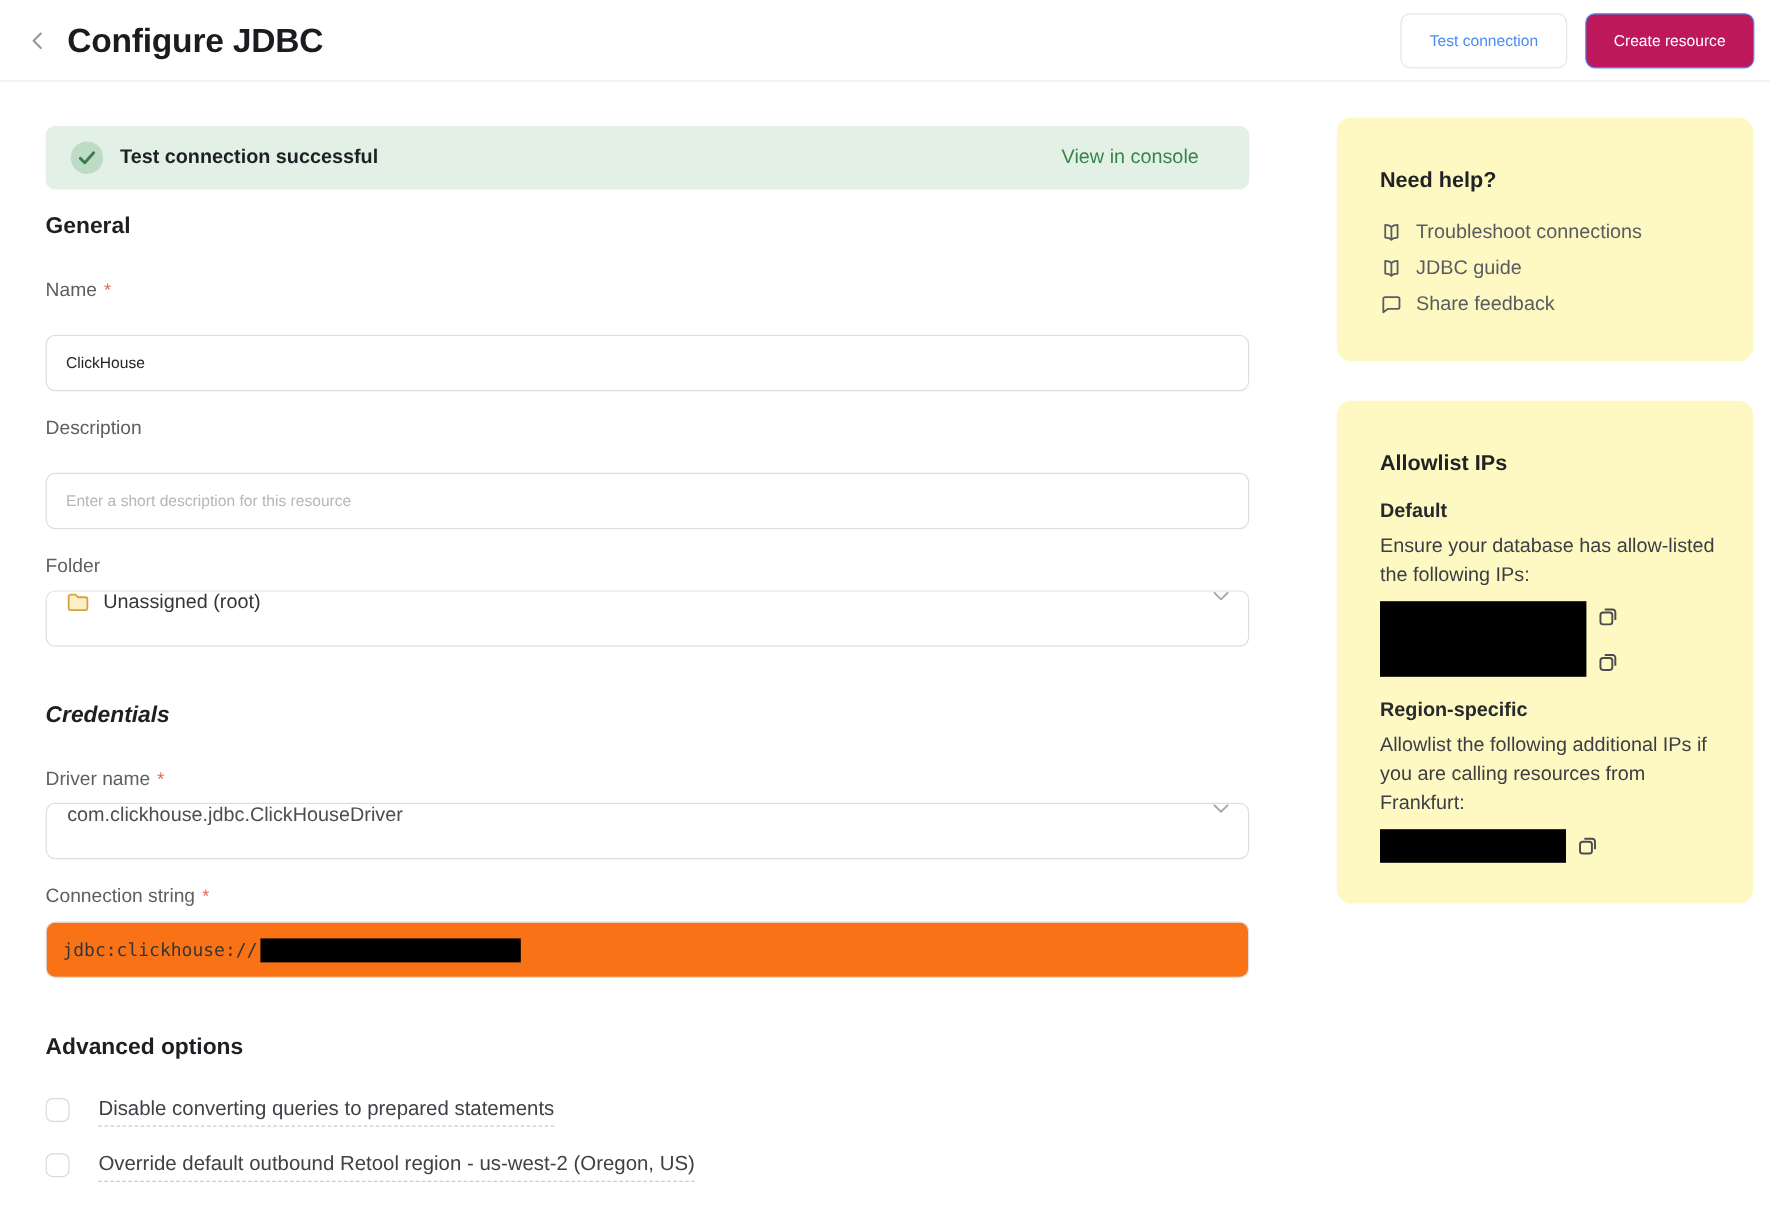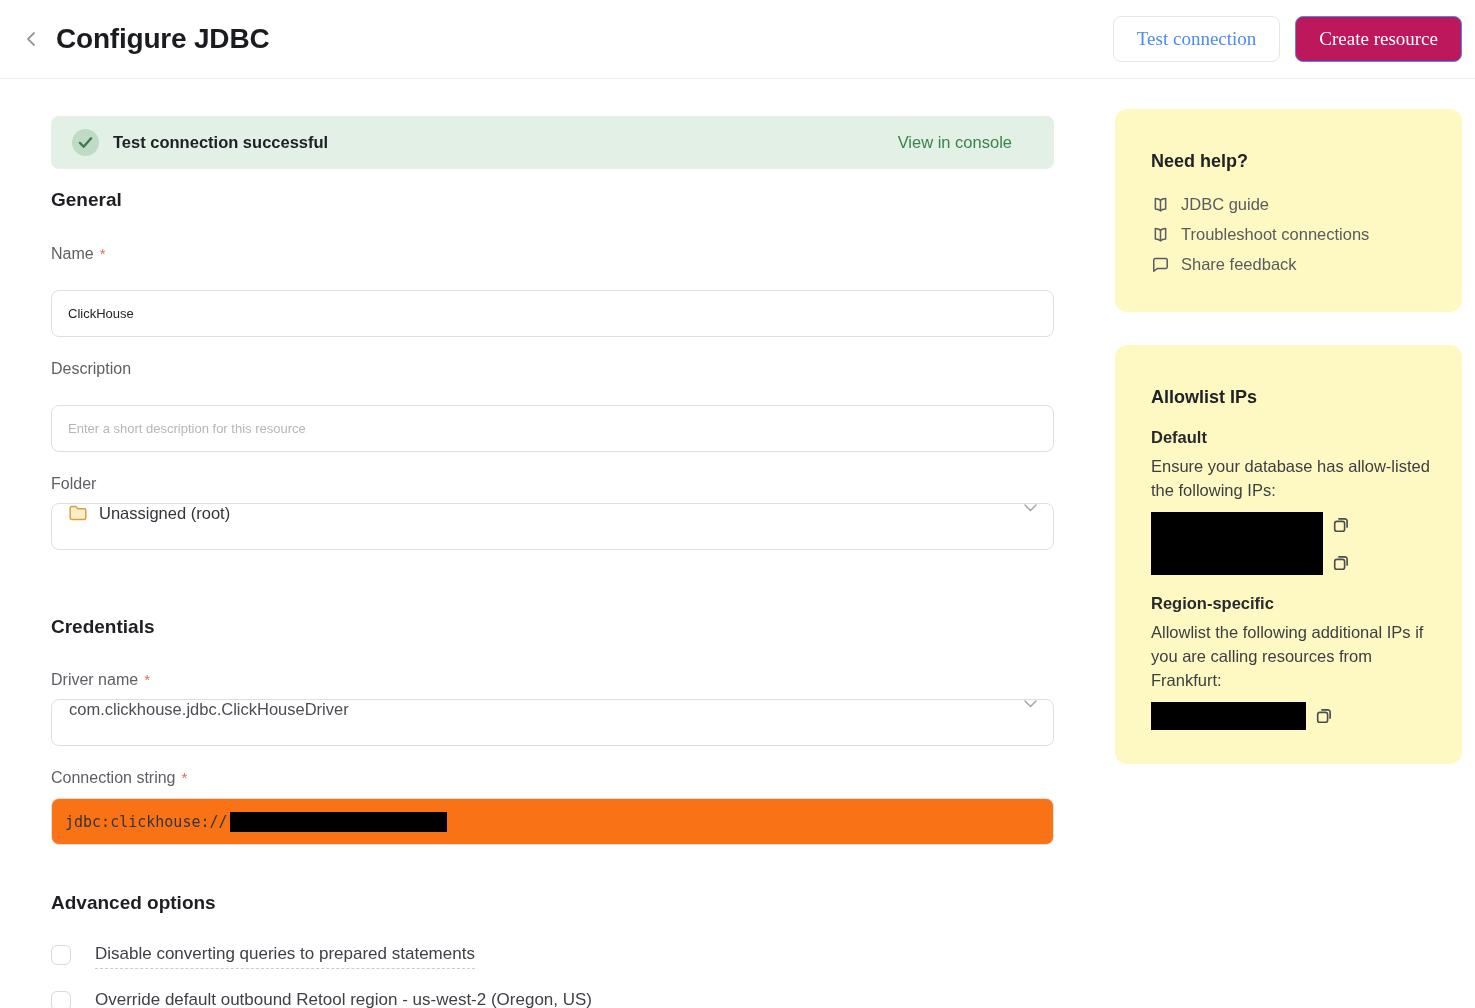--- a/index.html
+++ b/index.html
@@ -5,47 +5,47 @@
   * { margin: 0; padding: 0; box-sizing: border-box; }
   html, body { background: #ffffff; }
   body {
     width: 1475px; height: 1008px;
     font-family: "Liberation Sans", "DejaVu Sans", sans-serif;
     color: #1d1f22; overflow: hidden; position: relative;
   }
 
   
   .header {
-    height: 79px; display: flex; align-items: center;
+    height: 68px; display: flex; align-items: center;
     padding: 0 13px 0 18px;
     border-bottom: 1px solid #ededee;
   }
   .back-btn {
     width: 26px; height: 26px; display: flex; align-items: center; justify-content: center;
     background: none; border: none; cursor: pointer; color: #9b9da1;
   }
   .page-title {
     font-size: 28px; font-weight: bold; color: #1b1c1f;
     margin-left: 12px; letter-spacing: -0.2px;
   }
   .header-spacer { flex: 1; }
   .btn {
-    height: 46px; border-radius: 8px; font-size: 19px; cursor: pointer;
-    font-family: Liberation Serif, serif; display: inline-flex; align-items: center; padding: 0 23px;
+    height: 46px; border-radius: 8px; font-size: 13px; cursor: pointer;
+    font-family: Liberation Sans, sans-serif; display: inline-flex; align-items: center; padding: 0 23px;
   }
   .btn-secondary {
     background: #ffffff; border: 1px solid #e4e5e8; color: #4b8bf5; margin-right: 15px;
   }
   .btn-primary {
     background: #be185d; border: 1px solid #4b8bf5; color: #ffffff;
   }
 
   
   .content {
-    display: flex; padding: 37px 13px 0 51px; align-items: flex-start;
+    display: flex; padding: 37px 13px 0 38px; align-items: flex-start; gap: 12px;
   }
   .main-col { width: 1003px; }
   .side-col { width: 347px; margin-left: 61px; }
 
   
   .banner {
     height: 53px; background: #e2f0e6; border-radius: 8px;
     display: flex; align-items: center; padding: 0 42px 0 21px;
   }
   .check-circle {
@@ -53,21 +53,21 @@
     background: #bedcc5; display: flex; align-items: center; justify-content: center;
     flex: none;
   }
   .banner-msg { font-size: 16.5px; font-weight: bold; color: #1e2023; margin-left: 14px; }
   .banner-spacer { flex: 1; }
   .banner-link { font-size: 16.5px; color: #37854b; text-decoration: none; cursor: pointer; }
 
   
   .section-h { font-size: 19px; font-weight: bold; color: #1d1f22; }
   .h-general { margin-top: 20px; }
-  .h-credentials { margin-top: 66px; }
+  .h-credentials { margin-top: 47px; font-style: italic; }
   .h-advanced { margin-top: 47px; }
 
   .field-label {
     font-size: 16px; color: #5d5f64; display: flex; align-items: baseline;
   }
   .req { color: #e0695e; margin-left: 6px; font-size: 15px; }
   .lbl-name { margin-top: 34px; }
   .lbl-desc, .lbl-folder, .lbl-conn { margin-top: 23px; }
   .lbl-driver { margin-top: 33px; }
 
@@ -243,30 +243,30 @@
     <div class="card card-help">
       <div class="card-title">Need help?</div>
       <ul class="help-links">
         <li class="help-link">
           <span class="hl-icon">
             <svg width="19" height="19" viewBox="0 0 24 24" fill="none" stroke="#5a5c61" stroke-width="1.9" stroke-linecap="round" stroke-linejoin="round">
               <path d="M12 6.5C10.4 4.9 8.4 4.3 5.5 4.3v13.4c2.9 0 4.9.6 6.5 2.2 1.6-1.6 3.6-2.2 6.5-2.2V4.3c-2.9 0-4.9.6-6.5 2.2z"></path>
               <line x1="12" y1="6.5" x2="12" y2="19.9"></line>
             </svg>
           </span>
-          <span class="hl-label">JDBC guide</span>
+          <span class="hl-label">Troubleshoot connections</span>
         </li>
         <li class="help-link">
           <span class="hl-icon">
             <svg width="19" height="19" viewBox="0 0 24 24" fill="none" stroke="#5a5c61" stroke-width="1.9" stroke-linecap="round" stroke-linejoin="round">
               <path d="M12 6.5C10.4 4.9 8.4 4.3 5.5 4.3v13.4c2.9 0 4.9.6 6.5 2.2 1.6-1.6 3.6-2.2 6.5-2.2V4.3c-2.9 0-4.9.6-6.5 2.2z"></path>
               <line x1="12" y1="6.5" x2="12" y2="19.9"></line>
             </svg>
           </span>
-          <span class="hl-label">Troubleshoot connections</span>
+          <span class="hl-label">JDBC guide</span>
         </li>
         <li class="help-link">
           <span class="hl-icon">
             <svg width="19" height="19" viewBox="0 0 24 24" fill="none" stroke="#5a5c61" stroke-width="1.9" stroke-linecap="round" stroke-linejoin="round">
               <path d="M20.5 6.2v9a1.7 1.7 0 0 1-1.7 1.7H8.2l-4.7 3.6V6.2a1.7 1.7 0 0 1 1.7-1.7h13.6a1.7 1.7 0 0 1 1.7 1.7z"></path>
             </svg>
           </span>
           <span class="hl-label">Share feedback</span>
         </li>
       </ul>

